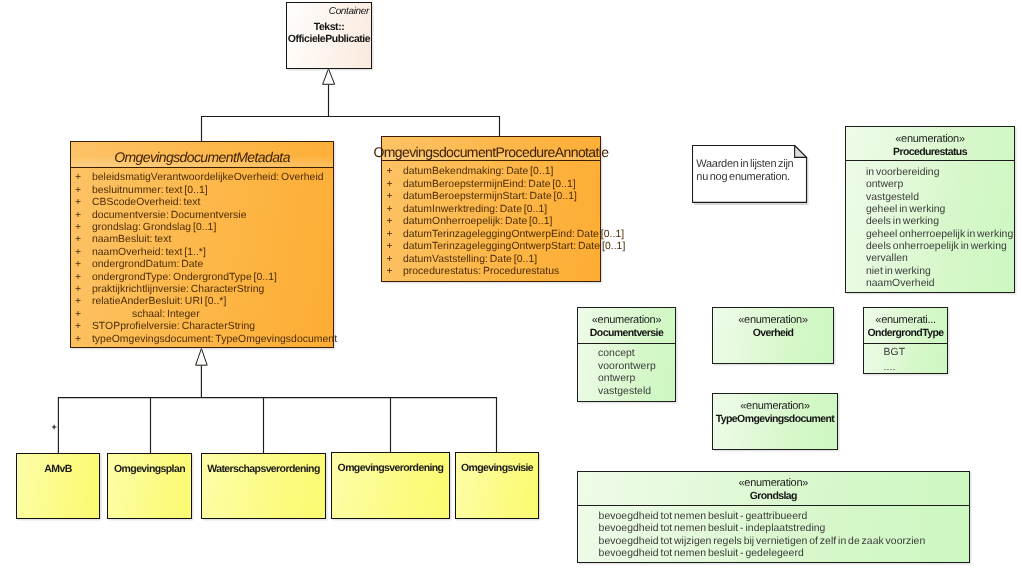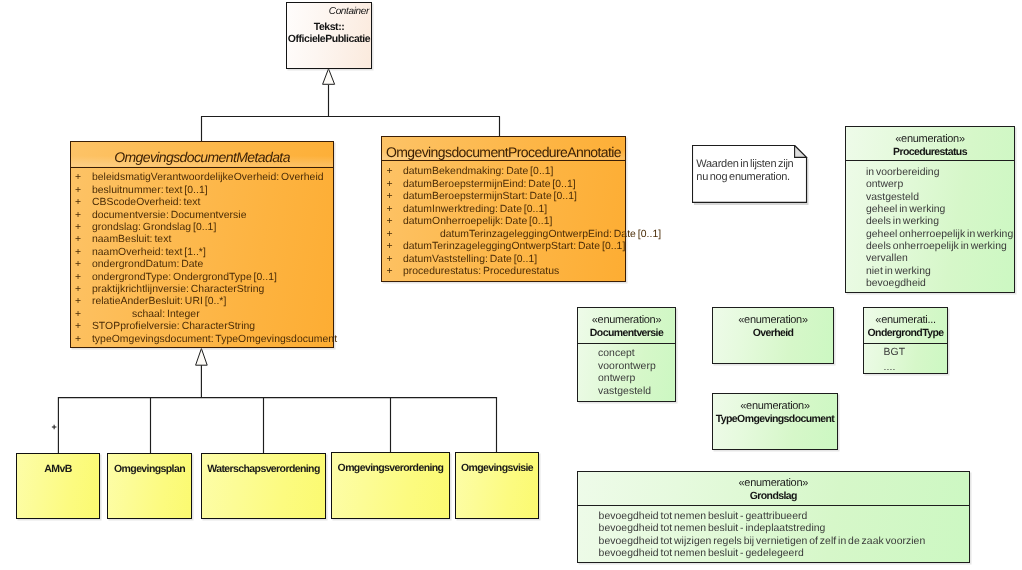--- a/index.html
+++ b/index.html
@@ -89,36 +89,36 @@
       <div class="attr" style="left:20.9px;top:141px;line-height:14px;"><span>praktijkrichtlijnversie: CharacterString</span></div>
       <div class="attr" style="left:4px;top:153.4px;line-height:14px;">+</div>
       <div class="attr" style="left:20.9px;top:153.4px;line-height:14px;"><span>relatieAnderBesluit: URI [0..*]</span></div>
       <div class="attr" style="left:4px;top:165.8px;line-height:14px;">+</div>
       <div class="attr" style="left:20.9px;top:165.8px;line-height:14px;margin-left:40px;"><span>schaal: Integer</span></div>
       <div class="attr" style="left:4px;top:178.20000000000002px;line-height:14px;">+</div>
       <div class="attr" style="left:20.9px;top:178.20000000000002px;line-height:14px;"><span>STOPprofielversie: CharacterString</span></div>
       <div class="attr" style="left:4px;top:190.60000000000002px;line-height:14px;">+</div>
       <div class="attr" style="left:20.9px;top:190.60000000000002px;line-height:14px;"><span>typeOmgevingsdocument: TypeOmgevingsdocument</span></div>
     </div>
-    <div class="node cls shadow nonitalic" style="left:381px;top:136px;width:245px;height:146px;text-align:center;">
+    <div class="node cls shadow nonitalic" style="left:381px;top:136px;width:220px;height:146px;text-align:center;">
       <div class="hdr" style="height:24.2px;align-items:flex-start;padding-top:8.5px;">
         <span style="line-height:13px;">OmgevingsdocumentProcedureAnnotatie</span>
       </div>
       <div class="attr" style="left:4.6px;top:28.30000000000001px;line-height:14px;">+</div>
       <div class="attr" style="left:20.9px;top:28.30000000000001px;line-height:14px;"><span>datumBekendmaking: Date [0..1]</span></div>
       <div class="attr" style="left:4.6px;top:40.80000000000001px;line-height:14px;">+</div>
       <div class="attr" style="left:20.9px;top:40.80000000000001px;line-height:14px;"><span>datumBeroepstermijnEind: Date [0..1]</span></div>
       <div class="attr" style="left:4.6px;top:53.30000000000001px;line-height:14px;">+</div>
       <div class="attr" style="left:20.9px;top:53.30000000000001px;line-height:14px;"><span>datumBeroepstermijnStart: Date [0..1]</span></div>
       <div class="attr" style="left:4.6px;top:65.80000000000001px;line-height:14px;">+</div>
       <div class="attr" style="left:20.9px;top:65.80000000000001px;line-height:14px;"><span>datumInwerktreding: Date [0..1]</span></div>
       <div class="attr" style="left:4.6px;top:78.30000000000001px;line-height:14px;">+</div>
       <div class="attr" style="left:20.9px;top:78.30000000000001px;line-height:14px;"><span>datumOnherroepelijk: Date [0..1]</span></div>
       <div class="attr" style="left:4.6px;top:90.80000000000001px;line-height:14px;">+</div>
-      <div class="attr" style="left:20.9px;top:90.80000000000001px;line-height:14px;margin-left:37px;"><span>datumTerinzageleggingOntwerpEind: Date [0..1]</span></div>
+      <div class="attr" style="left:20.9px;top:90.80000000000001px;line-height:14px;"><span>datumTerinzageleggingOntwerpEind: Date [0..1]</span></div>
       <div class="attr" style="left:4.6px;top:103.30000000000001px;line-height:14px;">+</div>
       <div class="attr" style="left:20.9px;top:103.30000000000001px;line-height:14px;"><span>datumTerinzageleggingOntwerpStart: Date [0..1]</span></div>
       <div class="attr" style="left:4.6px;top:115.80000000000001px;line-height:14px;">+</div>
       <div class="attr" style="left:20.9px;top:115.80000000000001px;line-height:14px;"><span>datumVaststelling: Date [0..1]</span></div>
       <div class="attr" style="left:4.6px;top:128.3px;line-height:14px;">+</div>
       <div class="attr" style="left:20.9px;top:128.3px;line-height:14px;"><span>procedurestatus: Procedurestatus</span></div>
     </div>
     <div class="node yel shadow" style="left:16px;top:453px;width:84px;height:66px;">
       <div class="hdr">
         <span>AMvB</span>
@@ -151,21 +151,21 @@
       </div>
       <div class="item" style="left:19.9px;top:39.19999999999999px;line-height:14px;">in voorbereiding</div>
       <div class="item" style="left:19.9px;top:51.48999999999999px;line-height:14px;">ontwerp</div>
       <div class="item" style="left:19.9px;top:63.77999999999999px;line-height:14px;">vastgesteld</div>
       <div class="item" style="left:19.9px;top:76.07px;line-height:14px;">geheel in werking</div>
       <div class="item" style="left:19.9px;top:88.35999999999999px;line-height:14px;">deels in werking</div>
       <div class="item" style="left:19.9px;top:100.64999999999998px;line-height:14px;">geheel onherroepelijk in werking</div>
       <div class="item" style="left:19.9px;top:112.93999999999998px;line-height:14px;">deels onherroepelijk in werking</div>
       <div class="item" style="left:19.9px;top:125.22999999999999px;line-height:14px;">vervallen</div>
       <div class="item" style="left:19.9px;top:137.51999999999998px;line-height:14px;">niet in werking</div>
-      <div class="item" style="left:19.9px;top:149.80999999999997px;line-height:14px;">bevoegdheid</div>
+      <div class="item" style="left:19.9px;top:149.80999999999997px;line-height:14px;">naamOverheid</div>
     </div>
     <div class="node enum shadow" style="left:577px;top:307px;width:99px;height:95px;">
       <div class="hdr" style="height:36.3px;padding-top:6.1px;">
         <span class="st">«enumeration»</span>
         <span class="nm">Documentversie</span>
       </div>
       <div class="item" style="left:20px;top:39.10000000000002px;line-height:14px;">concept</div>
       <div class="item" style="left:20px;top:51.60000000000002px;line-height:14px;">voorontwerp</div>
       <div class="item" style="left:20px;top:64.10000000000002px;line-height:14px;">ontwerp</div>
       <div class="item" style="left:20px;top:76.60000000000002px;line-height:14px;">vastgesteld</div>

